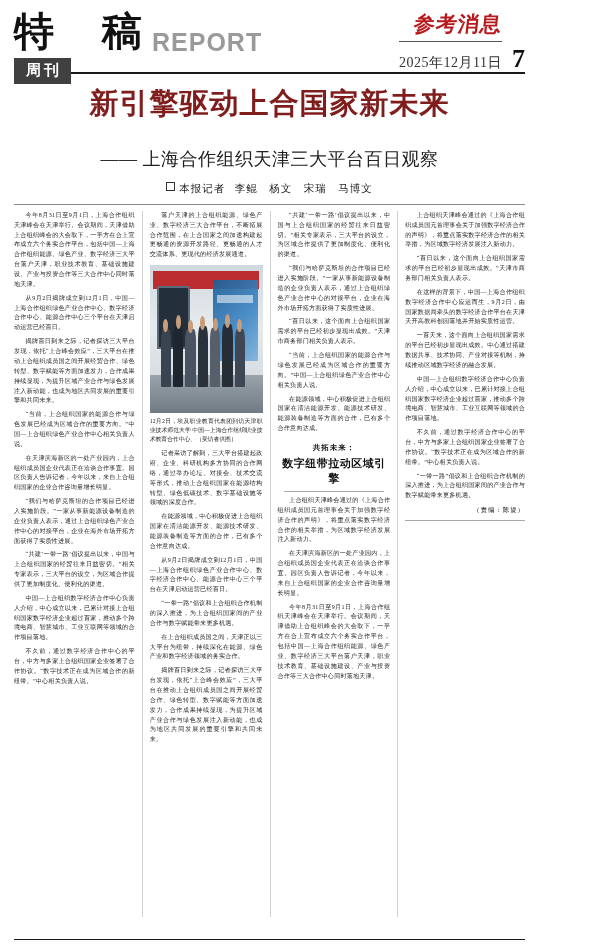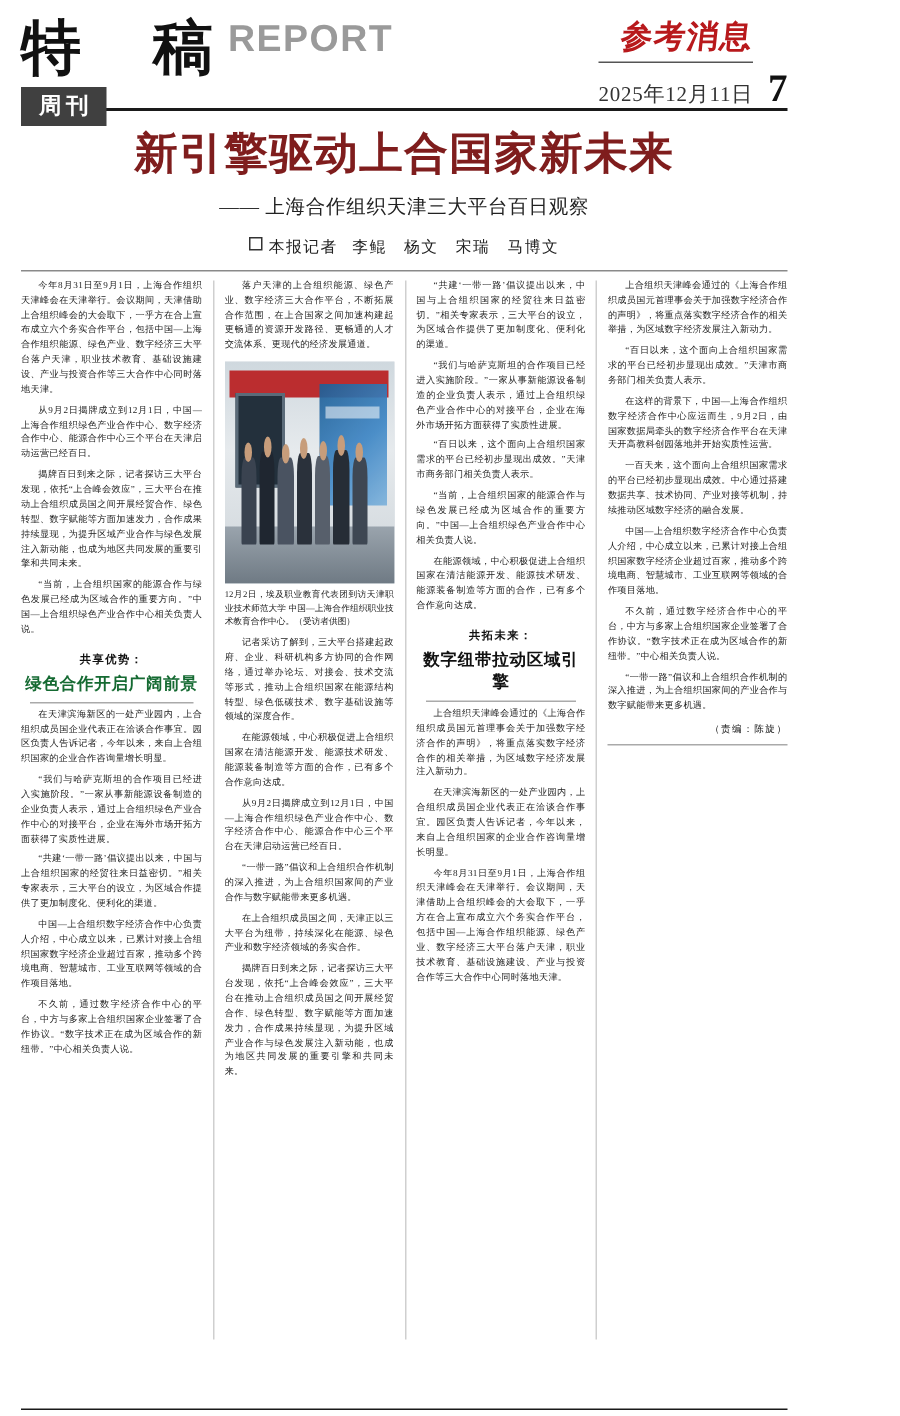--- a/index.html
+++ b/index.html
@@ -31,21 +31,21 @@
     letter-spacing:4px;
     line-height:44px;
     color:#111;
   }
   .mh-report{
     font-family:"Liberation Sans","DejaVu Sans",sans-serif;
     font-weight:bold;
     font-size:25px;
     letter-spacing:1px;
     color:#9a9a9a;
-    margin-top:2px;
+    margin-top:18px;
   }
   .mh-weekly{
     margin-top:4px;
     background:#404040;
     color:#fff;
     font-size:15px;
     letter-spacing:3px;
     padding:3px 9px 4px 12px;
     font-weight:bold;
     display:inline-block;
@@ -75,21 +75,21 @@
   }
   .mh-rightcol{display:flex;flex-direction:column;align-items:flex-end;}
 
   
   .headline-wrap{text-align:center;padding:14px 0 2px 0;}
   .headline{
     font-size:29px;font-weight:bold;letter-spacing:1px;color:#7f1d1d;
     line-height:1.1;
   }
   .subhead{
-    font-size:13px;color:#222;margin-top:9px;letter-spacing:0.5px;
+    font-size:18px;color:#222;margin-top:27px;letter-spacing:0.5px;
   }
   .byline{
     text-align:center;font-size:10.5px;color:#222;margin:9px 0 8px 0;
     letter-spacing:1px;
   }
   .byline .box{
     display:inline-block;width:7px;height:7px;border:1px solid #333;
     margin-right:4px;vertical-align:1px;
   }
   .rule-thin{border-top:1px solid #8a8a8a;margin:2px 0 6px 0;}
@@ -230,25 +230,20 @@
   <div class="rule-thin"></div>
 
   <div class="cols">
 
     <div class="col">
       <p class="ptext">今年8月31日至9月1日，上海合作组织天津峰会在天津举行。会议期间，天津借助上合组织峰会的大会取下，一乎方在合上宣布成立六个务实合作平台，包括中国—上海合作组织能源、绿色产业、数字经济三大平台落户天津，职业技术教育、基础设施建设、产业与投资合作等三大合作中心同时落地天津。</p>
       <p class="ptext">从9月2日揭牌成立到12月1日，中国—上海合作组织绿色产业合作中心、数字经济合作中心、能源合作中心三个平台在天津启动运营已经百日。</p>
       <p class="ptext">揭牌百日到来之际，记者探访三大平台发现，依托“上合峰会效应”，三大平台在推动上合组织成员国之间开展经贸合作、绿色转型、数字赋能等方面加速发力，合作成果持续显现，为提升区域产业合作与绿色发展注入新动能，也成为地区共同发展的重要引擎和共同未来。</p>
       <p class="ptext">“当前，上合组织国家的能源合作与绿色发展已经成为区域合作的重要方向。”中国—上合组织绿色产业合作中心相关负责人说。</p>
 
-      <div class="sec-h red">
-        <span class="kicker">共享优势：</span>
-        <span class="title" style="color: rgb(21, 106, 50);">绿色合作开启广阔前景</span>
-        <div class="line"></div>
-      </div>
 
       <p class="ptext">在天津滨海新区的一处产业园内，上合组织成员国企业代表正在洽谈合作事宜。园区负责人告诉记者，今年以来，来自上合组织国家的企业合作咨询量增长明显。</p>
       <p class="ptext">“我们与哈萨克斯坦的合作项目已经进入实施阶段。”一家从事新能源设备制造的企业负责人表示，通过上合组织绿色产业合作中心的对接平台，企业在海外市场开拓方面获得了实质性进展。</p>
       <p class="ptext">“共建‘一带一路’倡议提出以来，中国与上合组织国家的经贸往来日益密切。”相关专家表示，三大平台的设立，为区域合作提供了更加制度化、便利化的渠道。</p>
       <p class="ptext">中国—上合组织数字经济合作中心负责人介绍，中心成立以来，已累计对接上合组织国家数字经济企业超过百家，推动多个跨境电商、智慧城市、工业互联网等领域的合作项目落地。</p>
       <p class="ptext">不久前，通过数字经济合作中心的平台，中方与多家上合组织国家企业签署了合作协议。“数字技术正在成为区域合作的新纽带。”中心相关负责人说。</p>
     </div>
 
     <div class="col">
       <p class="ptext">落户天津的上合组织能源、绿色产业、数字经济三大合作平台，不断拓展合作范围，在上合国家之间加速构建起更畅通的资源开发路径、更畅通的人才交流体系、更现代的经济发展通道。</p>

